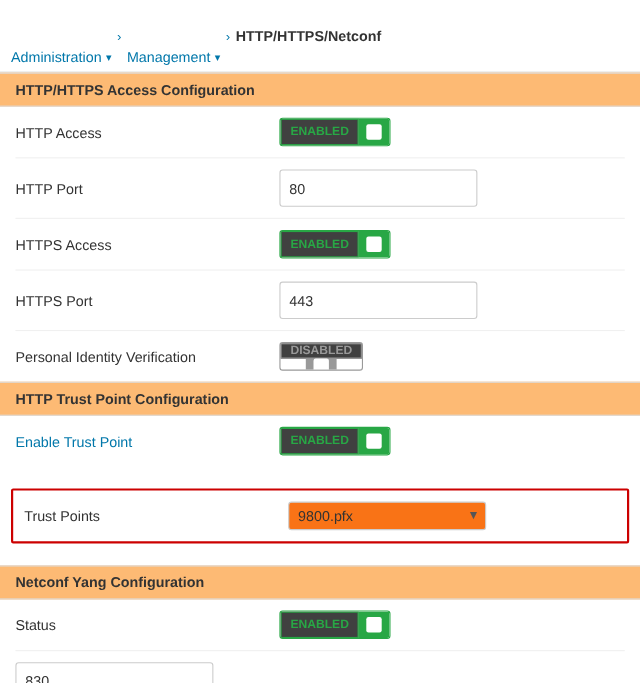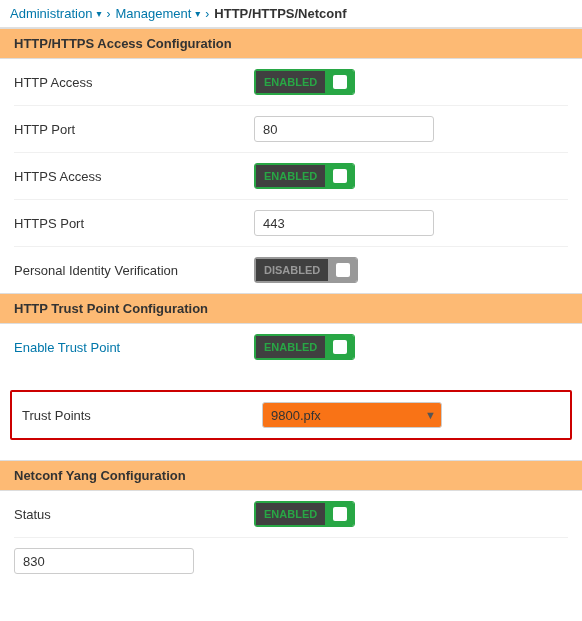--- a/index.html
+++ b/index.html
@@ -20,20 +20,21 @@
       font-size: 13px;
       border-bottom: 1px solid #e0e0e0;
       background: #fff;
     }
     .breadcrumb a {
       color: #0077aa;
       text-decoration: none;
       display: flex;
       align-items: center;
       gap: 2px;
+      margin-top: 38px;
     }
     .breadcrumb .sep {
       color: #0077aa;
       margin: 0 5px;
       font-size: 12px;
     }
     .breadcrumb .current {
       color: #333;
       font-weight: bold;
     }
@@ -115,34 +116,35 @@
     .toggle-switch-inner {
       width: 14px;
       height: 14px;
       background: #fff;
       border-radius: 2px;
     }
 
     
     .toggle-group.disabled {
       border-color: #999;
+      flex-direction: column;
     }
     .toggle-group.disabled .toggle-label {
       color: #999;
       border-color: #999;
     }
     .toggle-group.disabled .toggle-switch {
       background: #999;
     }
 
     
     .text-input {
       border: 1px solid #ccc;
       border-radius: 3px;
-      padding: 4px 8px;
+      padding: 16px 8px;
       font-size: 13px;
       color: #333;
       width: 180px;
       height: 26px;
       outline: none;
     }
 
     
     .trust-points-row {
       display: flex;

